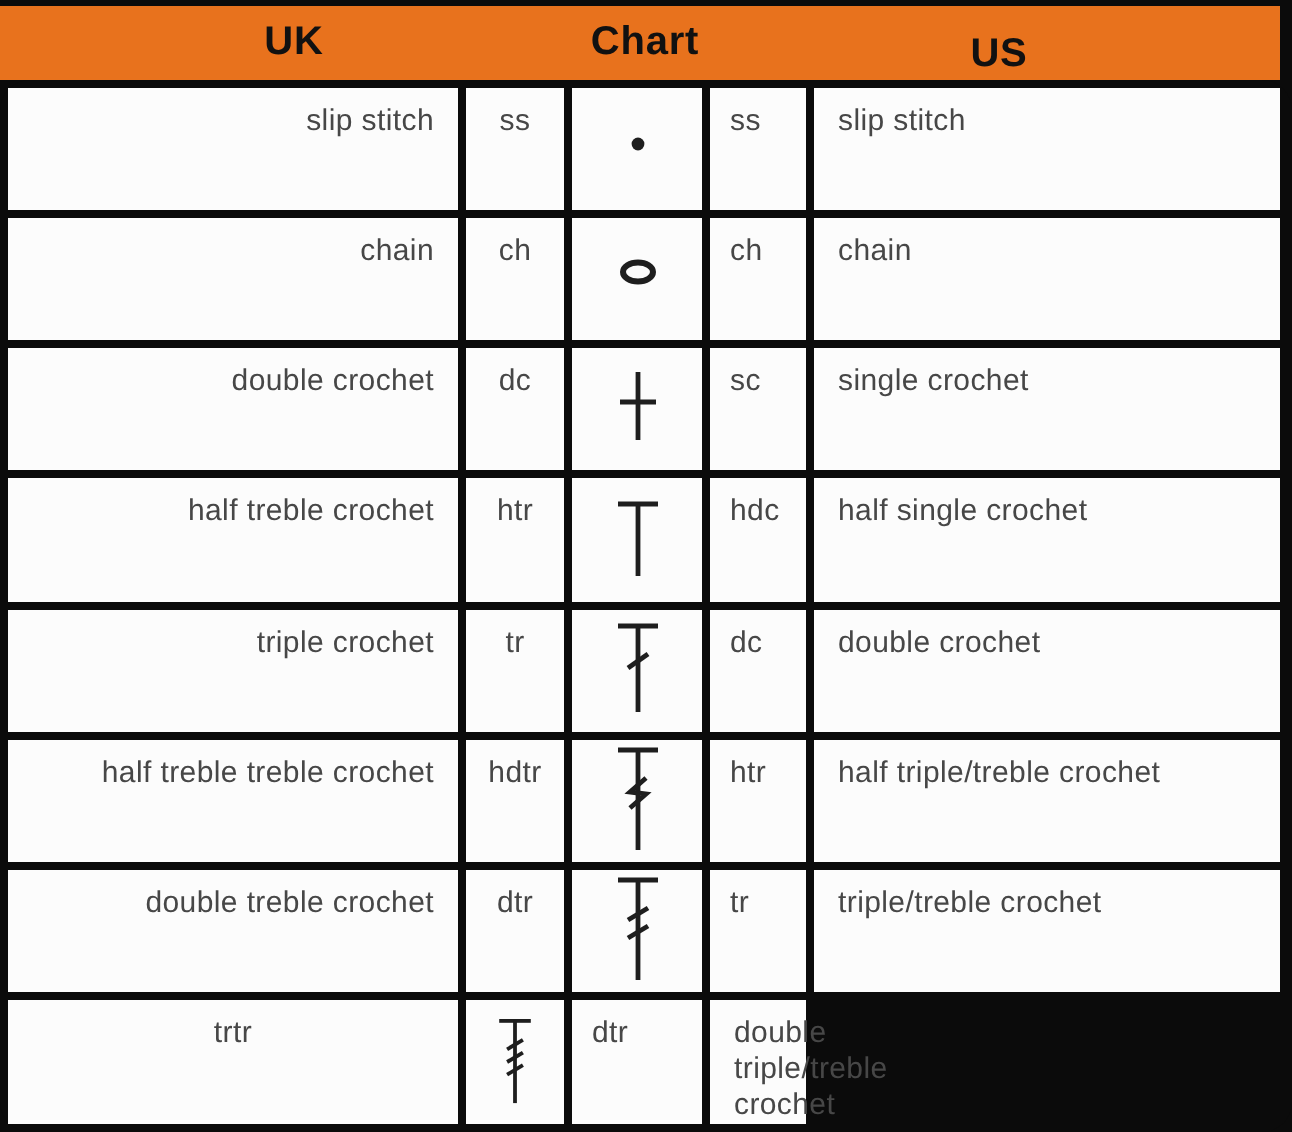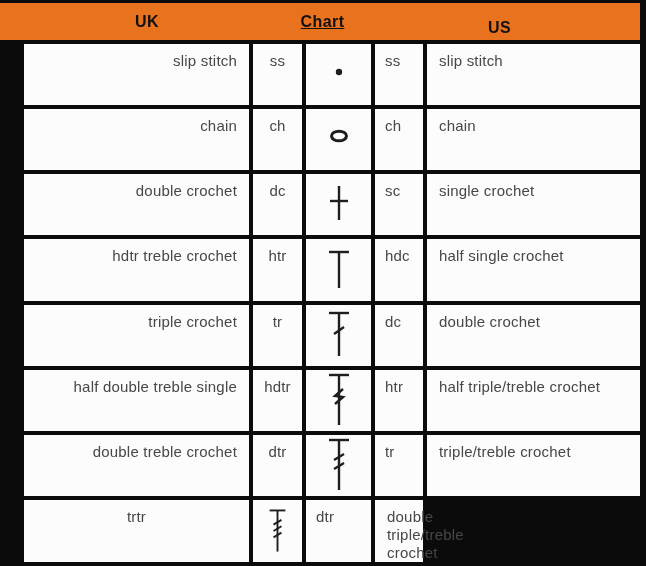--- a/index.html
+++ b/index.html
@@ -21,34 +21,34 @@
   .header{
     position:absolute;top:3px;left:0;right:6px;height:37px;
     background:var(--header-bg);
     display:grid;
     grid-template-columns:225px 49px 65px 48px 1fr;
     column-gap:4px;
     padding-left:8px;
     align-items:center;
   }
   .h{
-    font-size:16px;font-weight:700;color:var(--header-text);
+    font-size:20px;font-weight:700;color:var(--header-text);
     text-align:center;letter-spacing:.4px;
   }
   .h-uk{grid-column:1 / span 2;}
-  .h-chart{grid-column:3;text-decoration:underline;}
+  .h-chart{grid-column:3;}
   .h-us{grid-column:4 / span 2;margin-top:12px;}
   .grid{
     position:absolute;top:40px;left:0;right:0;bottom:0;
     background:var(--border);
     display:grid;
     grid-template-columns:225px 49px 65px 48px 1fr;
     grid-auto-rows:1fr;
     gap:4px;
-    padding:4px 6px 4px 24px;
+    padding:4px 6px 4px 4px;
     box-sizing:border-box;
     border-radius:15px;
   }
   .cell{
     background:var(--cell-bg);
     color:var(--text);
     font-size:15px;
     letter-spacing:.2px;
     line-height:1.2;
     box-sizing:border-box;
@@ -103,21 +103,21 @@
   <div class="cell cell-abbr cell-abbr-uk">dc</div>
   <div class="cell cell-symbol">
         <svg viewBox="0 0 62 58" width="62" height="58" class="sym">
           <path d="M31 10 L31 44" fill="none" stroke="var(--symbol)" stroke-width="2.4"></path>
           <path d="M22 25 L40 25" fill="none" stroke="var(--symbol)" stroke-width="2.4"></path>
         </svg>
       </div>
   <div class="cell cell-abbr cell-abbr-us">sc</div>
   <div class="cell cell-us">single crochet</div>
 
-  <div class="cell cell-uk">hdtr treble crochet</div>
+  <div class="cell cell-uk">half treble crochet</div>
   <div class="cell cell-abbr cell-abbr-uk">htr</div>
   <div class="cell cell-symbol">
         <svg viewBox="0 0 62 58" width="62" height="58" class="sym">
           <path d="M21 11 L41 11" fill="none" stroke="var(--symbol)" stroke-width="2.4"></path>
           <path d="M31 11 L31 47" fill="none" stroke="var(--symbol)" stroke-width="2.4"></path>
         </svg>
       </div>
   <div class="cell cell-abbr cell-abbr-us">hdc</div>
   <div class="cell cell-us">half single crochet</div>
 
@@ -126,21 +126,21 @@
   <div class="cell cell-symbol">
         <svg viewBox="0 0 62 58" width="62" height="58" class="sym">
           <path d="M21 7 L41 7" fill="none" stroke="var(--symbol)" stroke-width="2.4"></path>
           <path d="M31 7 L31 50" fill="none" stroke="var(--symbol)" stroke-width="2.4"></path>
           <path d="M26 28 L36 21" fill="none" stroke="var(--symbol)" stroke-width="2.4"></path>
         </svg>
       </div>
   <div class="cell cell-abbr cell-abbr-us">dc</div>
   <div class="cell cell-us">double crochet</div>
 
-  <div class="cell cell-uk">half double treble single</div>
+  <div class="cell cell-uk">half treble treble crochet</div>
   <div class="cell cell-abbr cell-abbr-uk">hdtr</div>
   <div class="cell cell-symbol">
         <svg viewBox="0 0 62 58" width="62" height="58" class="sym">
           <path d="M21 4 L41 4" fill="none" stroke="var(--symbol)" stroke-width="2.4"></path>
           <path d="M31 4 L31 54" fill="none" stroke="var(--symbol)" stroke-width="2.4"></path>
           <path d="M35 18 L27 25 L35 26 L27 33" fill="none" stroke="var(--symbol)" stroke-width="2.4"></path>
         </svg>
       </div>
   <div class="cell cell-abbr cell-abbr-us">htr</div>
   <div class="cell cell-us">half triple/treble crochet</div>

